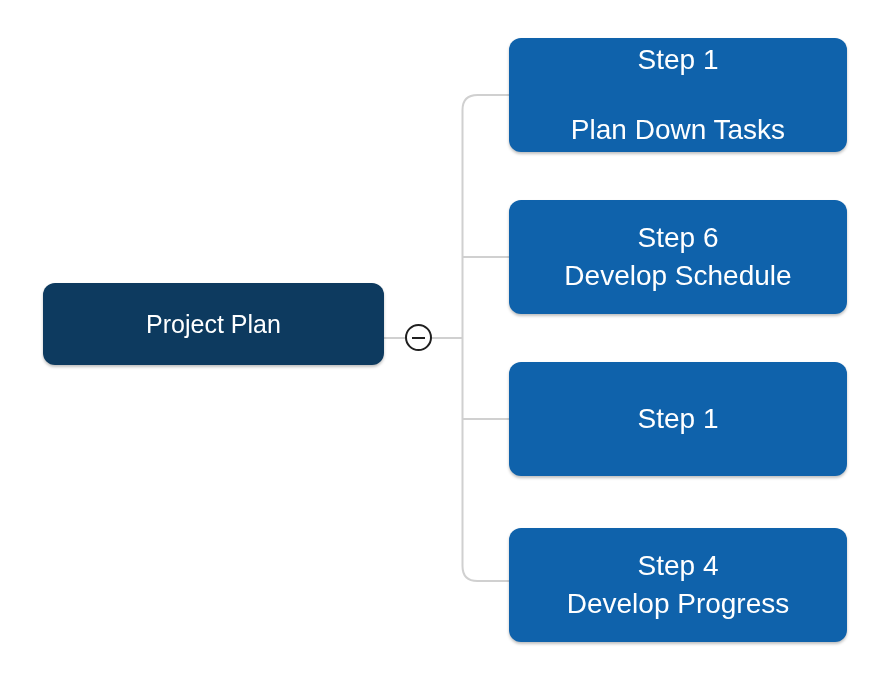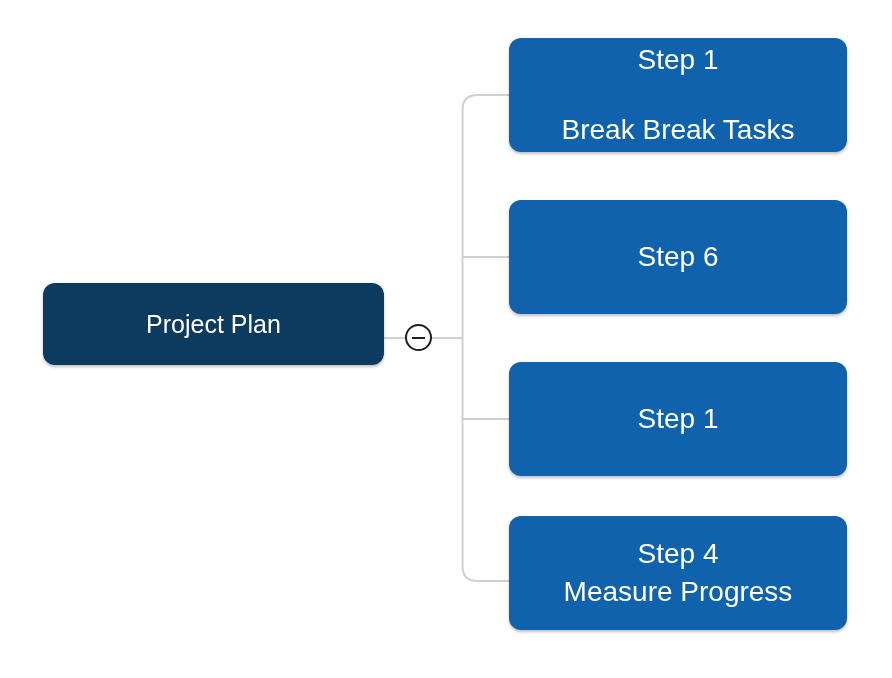--- a/index.html
+++ b/index.html
@@ -51,21 +51,21 @@
     left: 509px;
     width: 338px;
     height: 114px;
     background: var(--color-step-node, #0f62ab);
     font-size: 28px;
     line-height: 38px;
   }
   .pos-step-1 { top: 38px; gap: 32px; }
   .pos-step-2 { top: 200px; }
   .pos-step-3 { top: 362px; }
-  .pos-step-4 { top: 516px; }
+  .pos-step-4 { top: 528px; }
   .node-label { display: block; }
   .toggle {
     position: absolute;
     left: 405px;
     top: 324px;
     width: 27px;
     height: 27px;
     box-sizing: border-box;
     border-radius: 50%;
     background: var(--color-toggle-background, #ffffff);
@@ -98,29 +98,30 @@
   <div class="node node-root">
     <span class="node-label">Project Plan</span>
   </div>
 
   <button class="toggle">
     <span class="minus-glyph"></span>
   </button>
 
   <div class="node node-step pos-step-1">
     <span class="node-label">Step 1</span>
-    <span class="node-label">Break Break Tasks</span>
+    <span class="node-label">Plan Down Tasks</span>
   </div>
 
   <div class="node node-step pos-step-2">
     <span class="node-label">Step 6</span>
+    <span class="node-label">Develop Schedule</span>
   </div>
 
   <div class="node node-step pos-step-3">
     <span class="node-label">Step 1</span>
   </div>
 
   <div class="node node-step pos-step-4">
     <span class="node-label">Step 4</span>
-    <span class="node-label">Measure Progress</span>
+    <span class="node-label">Develop Progress</span>
   </div>
 
 </div>
 
 </body></html>

